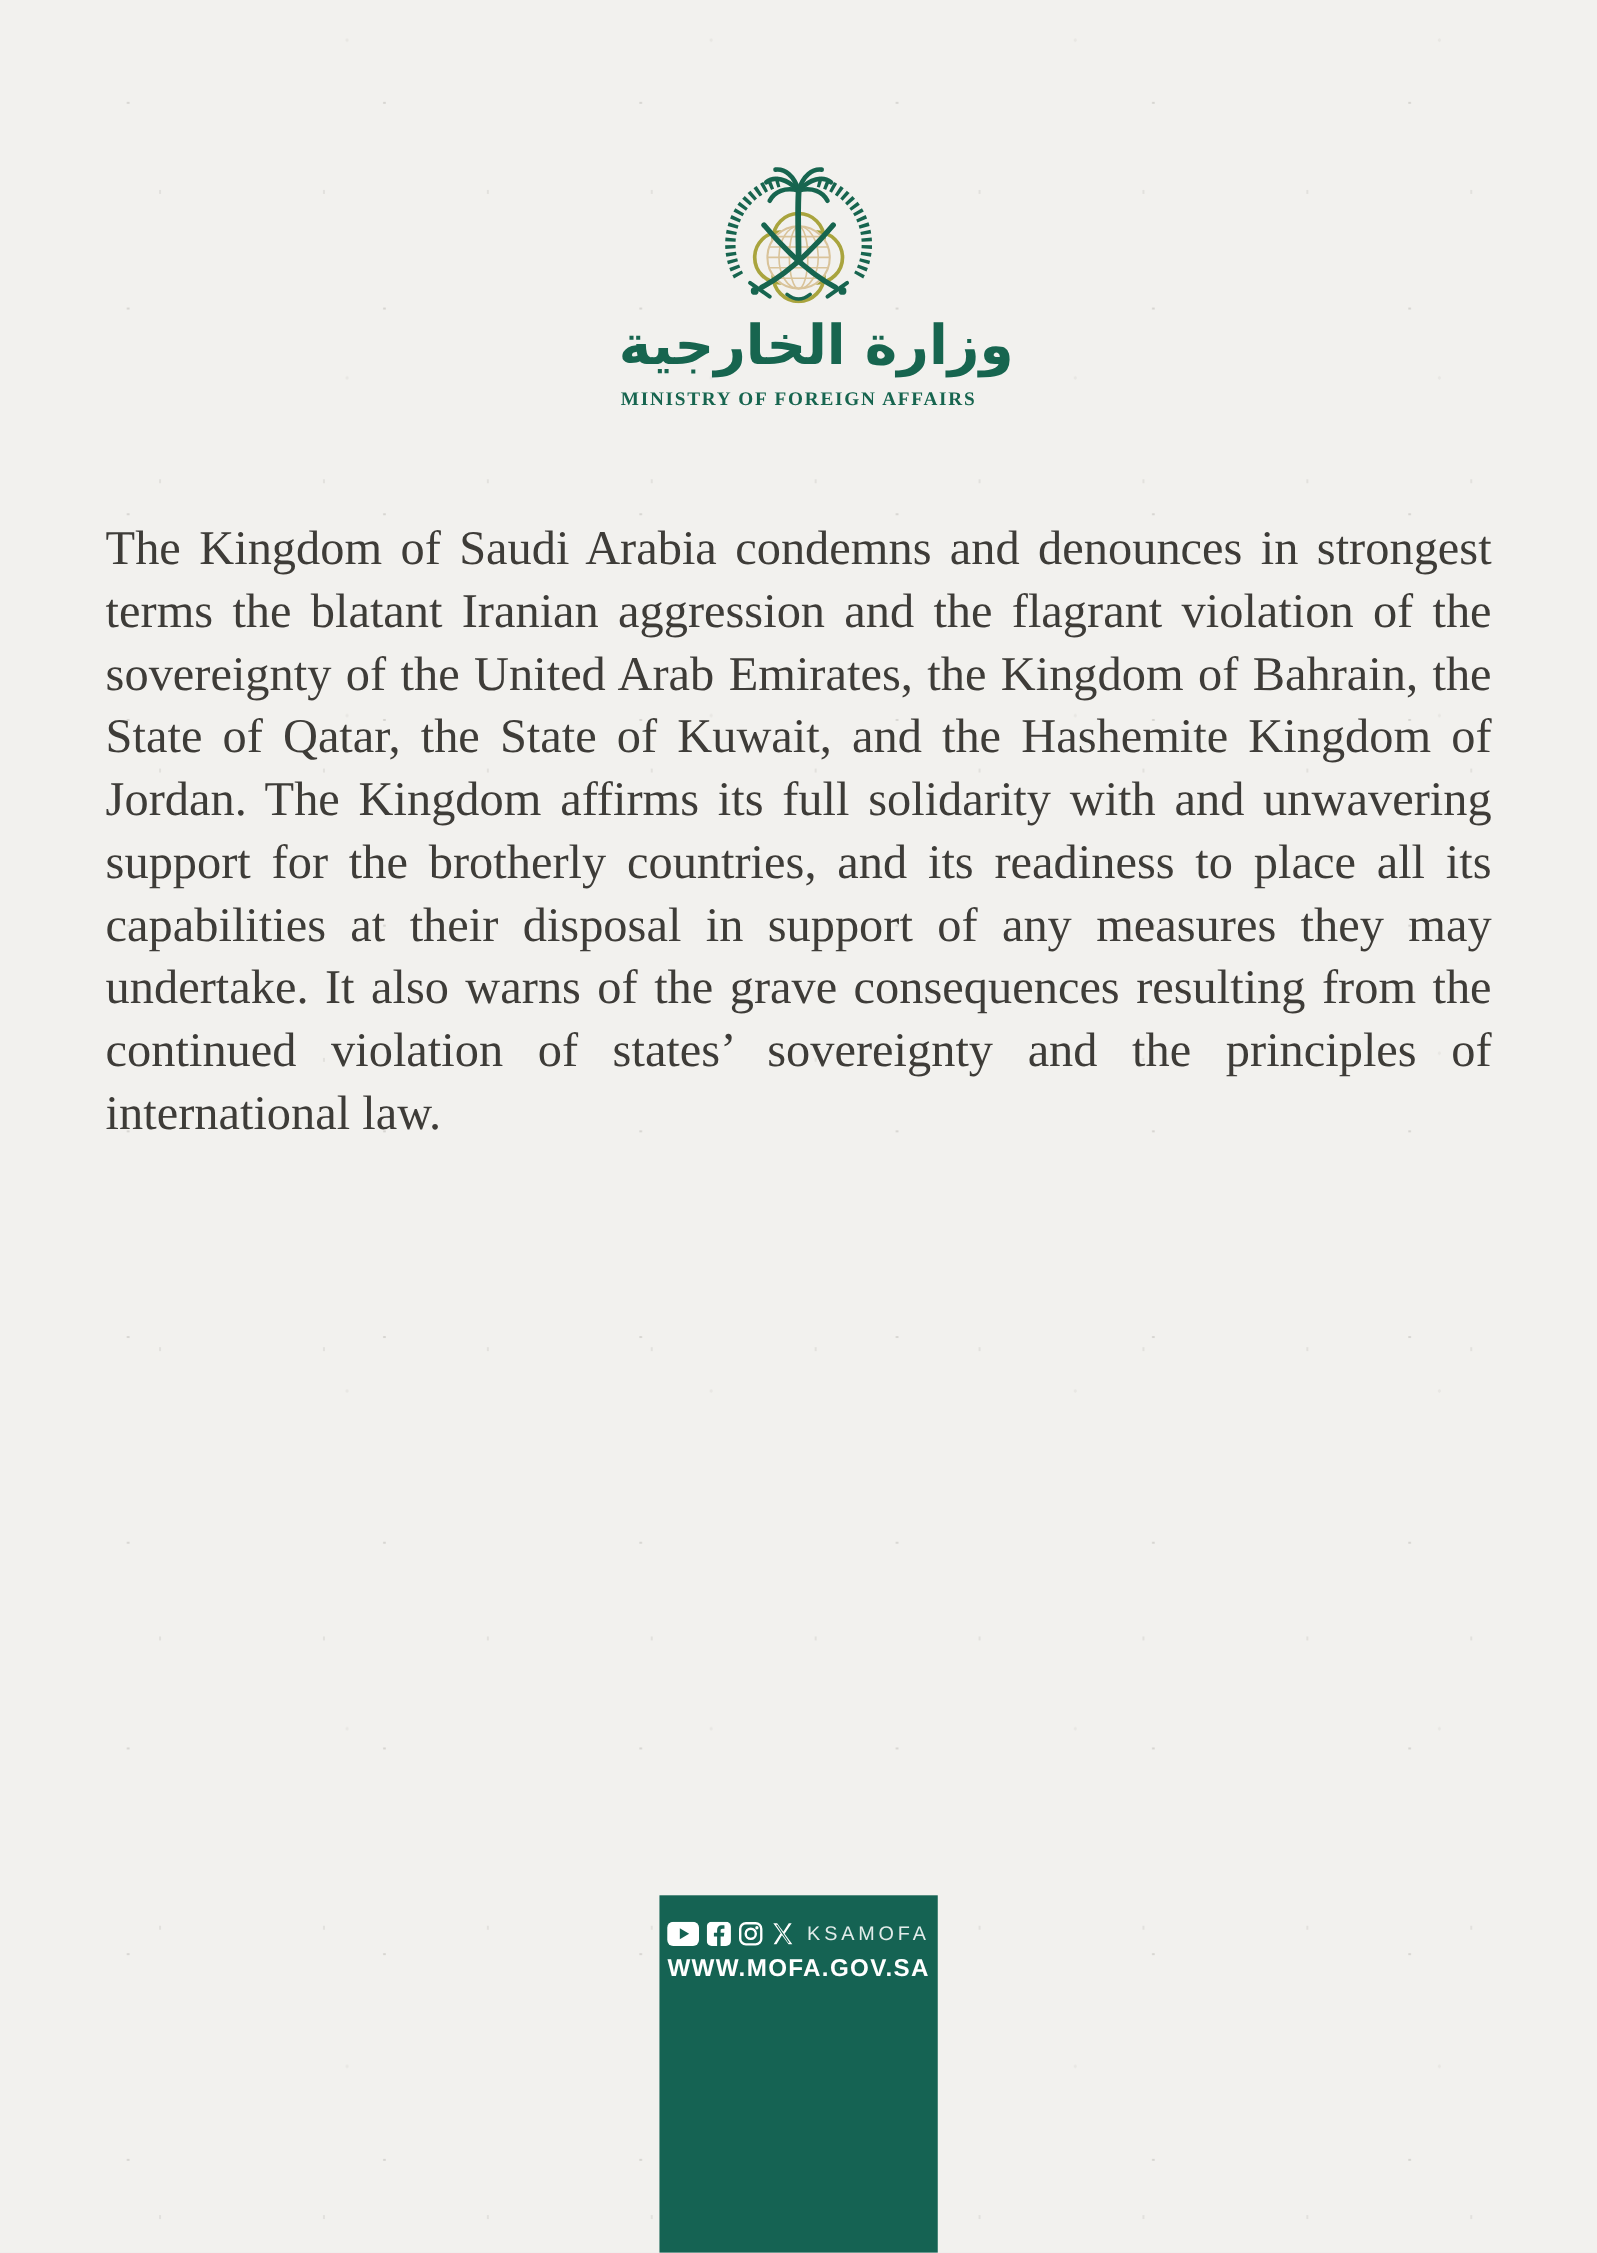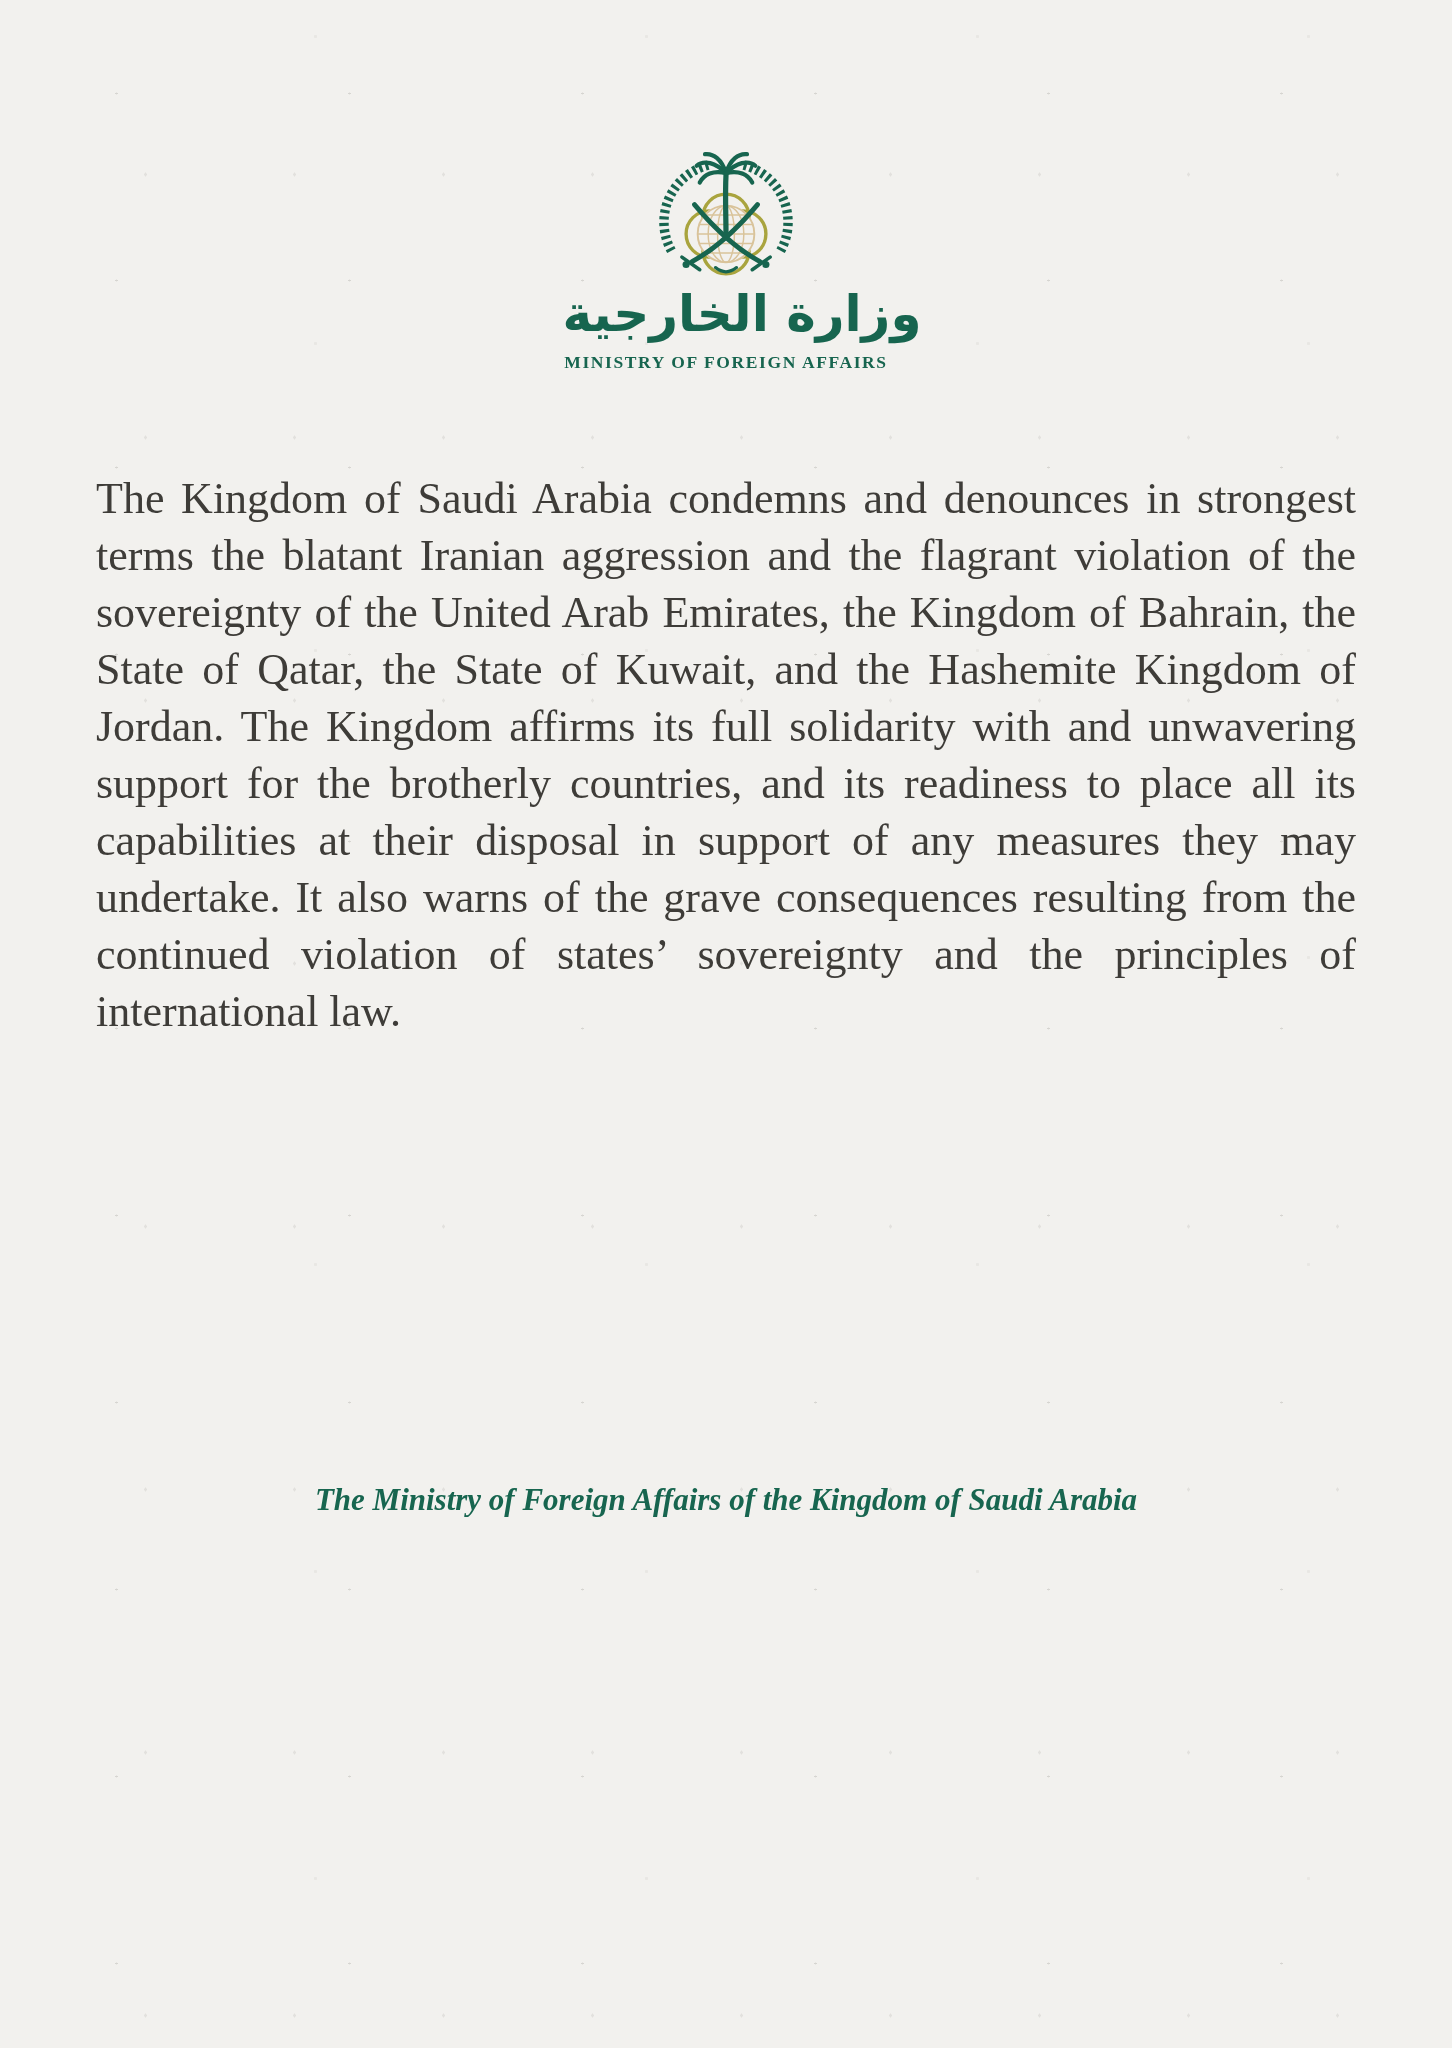--- a/index.html
+++ b/index.html
@@ -169,17 +169,45 @@
 
     <div class="arabic-wordmark" dir="rtl">وزارة الخارجية</div>
     <div class="english-wordmark">MINISTRY OF FOREIGN AFFAIRS</div>
   </div>
 
   <div class="statement">
     <p>The Kingdom of Saudi Arabia condemns and denounces in strongest terms the blatant Iranian aggression and the flagrant violation of the sovereignty of the United Arab Emirates, the Kingdom of Bahrain, the State of Qatar, the State of Kuwait, and the Hashemite Kingdom of Jordan. The Kingdom affirms its full solidarity with and unwavering support for the brotherly countries, and its readiness to place all its capabilities at their disposal in support of any measures they may undertake. It also warns of the grave consequences resulting from the continued violation of states’ sovereignty and the principles of international law.</p>
   </div>
 
   <div class="signature">
-    <div class="attribution">The Ministry of Foreign Affairs of the Kingdom of Saudi Arabia</div>
-  </div>
-
+  </div>
+
+  <div class="footer-box">
+    <div class="social-row">
+
+      <svg width="29" height="22" viewBox="0 0 29 22">
+        <rect x="0" y="0" width="29" height="22" rx="5.5" fill="#ffffff"></rect>
+        <path d="M11.5 6 L20 11 L11.5 16 Z" fill="#156353"></path>
+      </svg>
+
+      <svg width="22" height="22" viewBox="0 0 22 22">
+        <rect x="0" y="0" width="22" height="22" rx="4.5" fill="#ffffff"></rect>
+        <path fill="#156353" d="M12.6 22 V13.4 h2.9 l0.5-3.3 h-3.4 V8 c0-1 0.3-1.7 1.8-1.7 h1.7 V3.4 c-0.3 0-1.3-0.1-2.5-0.1 c-2.5 0-4.2 1.5-4.2 4.3 v2.5 H6.5 v3.3 h2.9 V22 Z"></path>
+      </svg>
+
+      <svg width="22" height="22" viewBox="0 0 22 22">
+        <rect x="1.4" y="1.4" width="19.2" height="19.2" rx="5.2" fill="none" stroke="#ffffff" stroke-width="2.2"></rect>
+        <circle cx="11" cy="11" r="4.6" fill="none" stroke="#ffffff" stroke-width="2.2"></circle>
+        <circle cx="16.6" cy="5.5" r="1.5" fill="#ffffff"></circle>
+      </svg>
+
+      <svg width="22" height="22" viewBox="0 0 22 22">
+        <path fill="#ffffff" d="M2.5 1.5 L9.2 10.6 L2.8 20.5 H5.4 L10.4 12.3 L16.4 20.5 H19.8 L12.8 10.9 L19.2 1.5 H16.6 L11.6 9.2 L6.0 1.5 Z
+                               M5.0 2.8 h1.2 L17.3 19.2 h-1.2 Z"></path>
+      </svg>
+
+      <span class="handle">KSAMOFA</span>
+    </div>
+
+    <div class="website">WWW.MOFA.GOV.SA</div>
+  </div>
 
 </div>
 
 </body></html>

